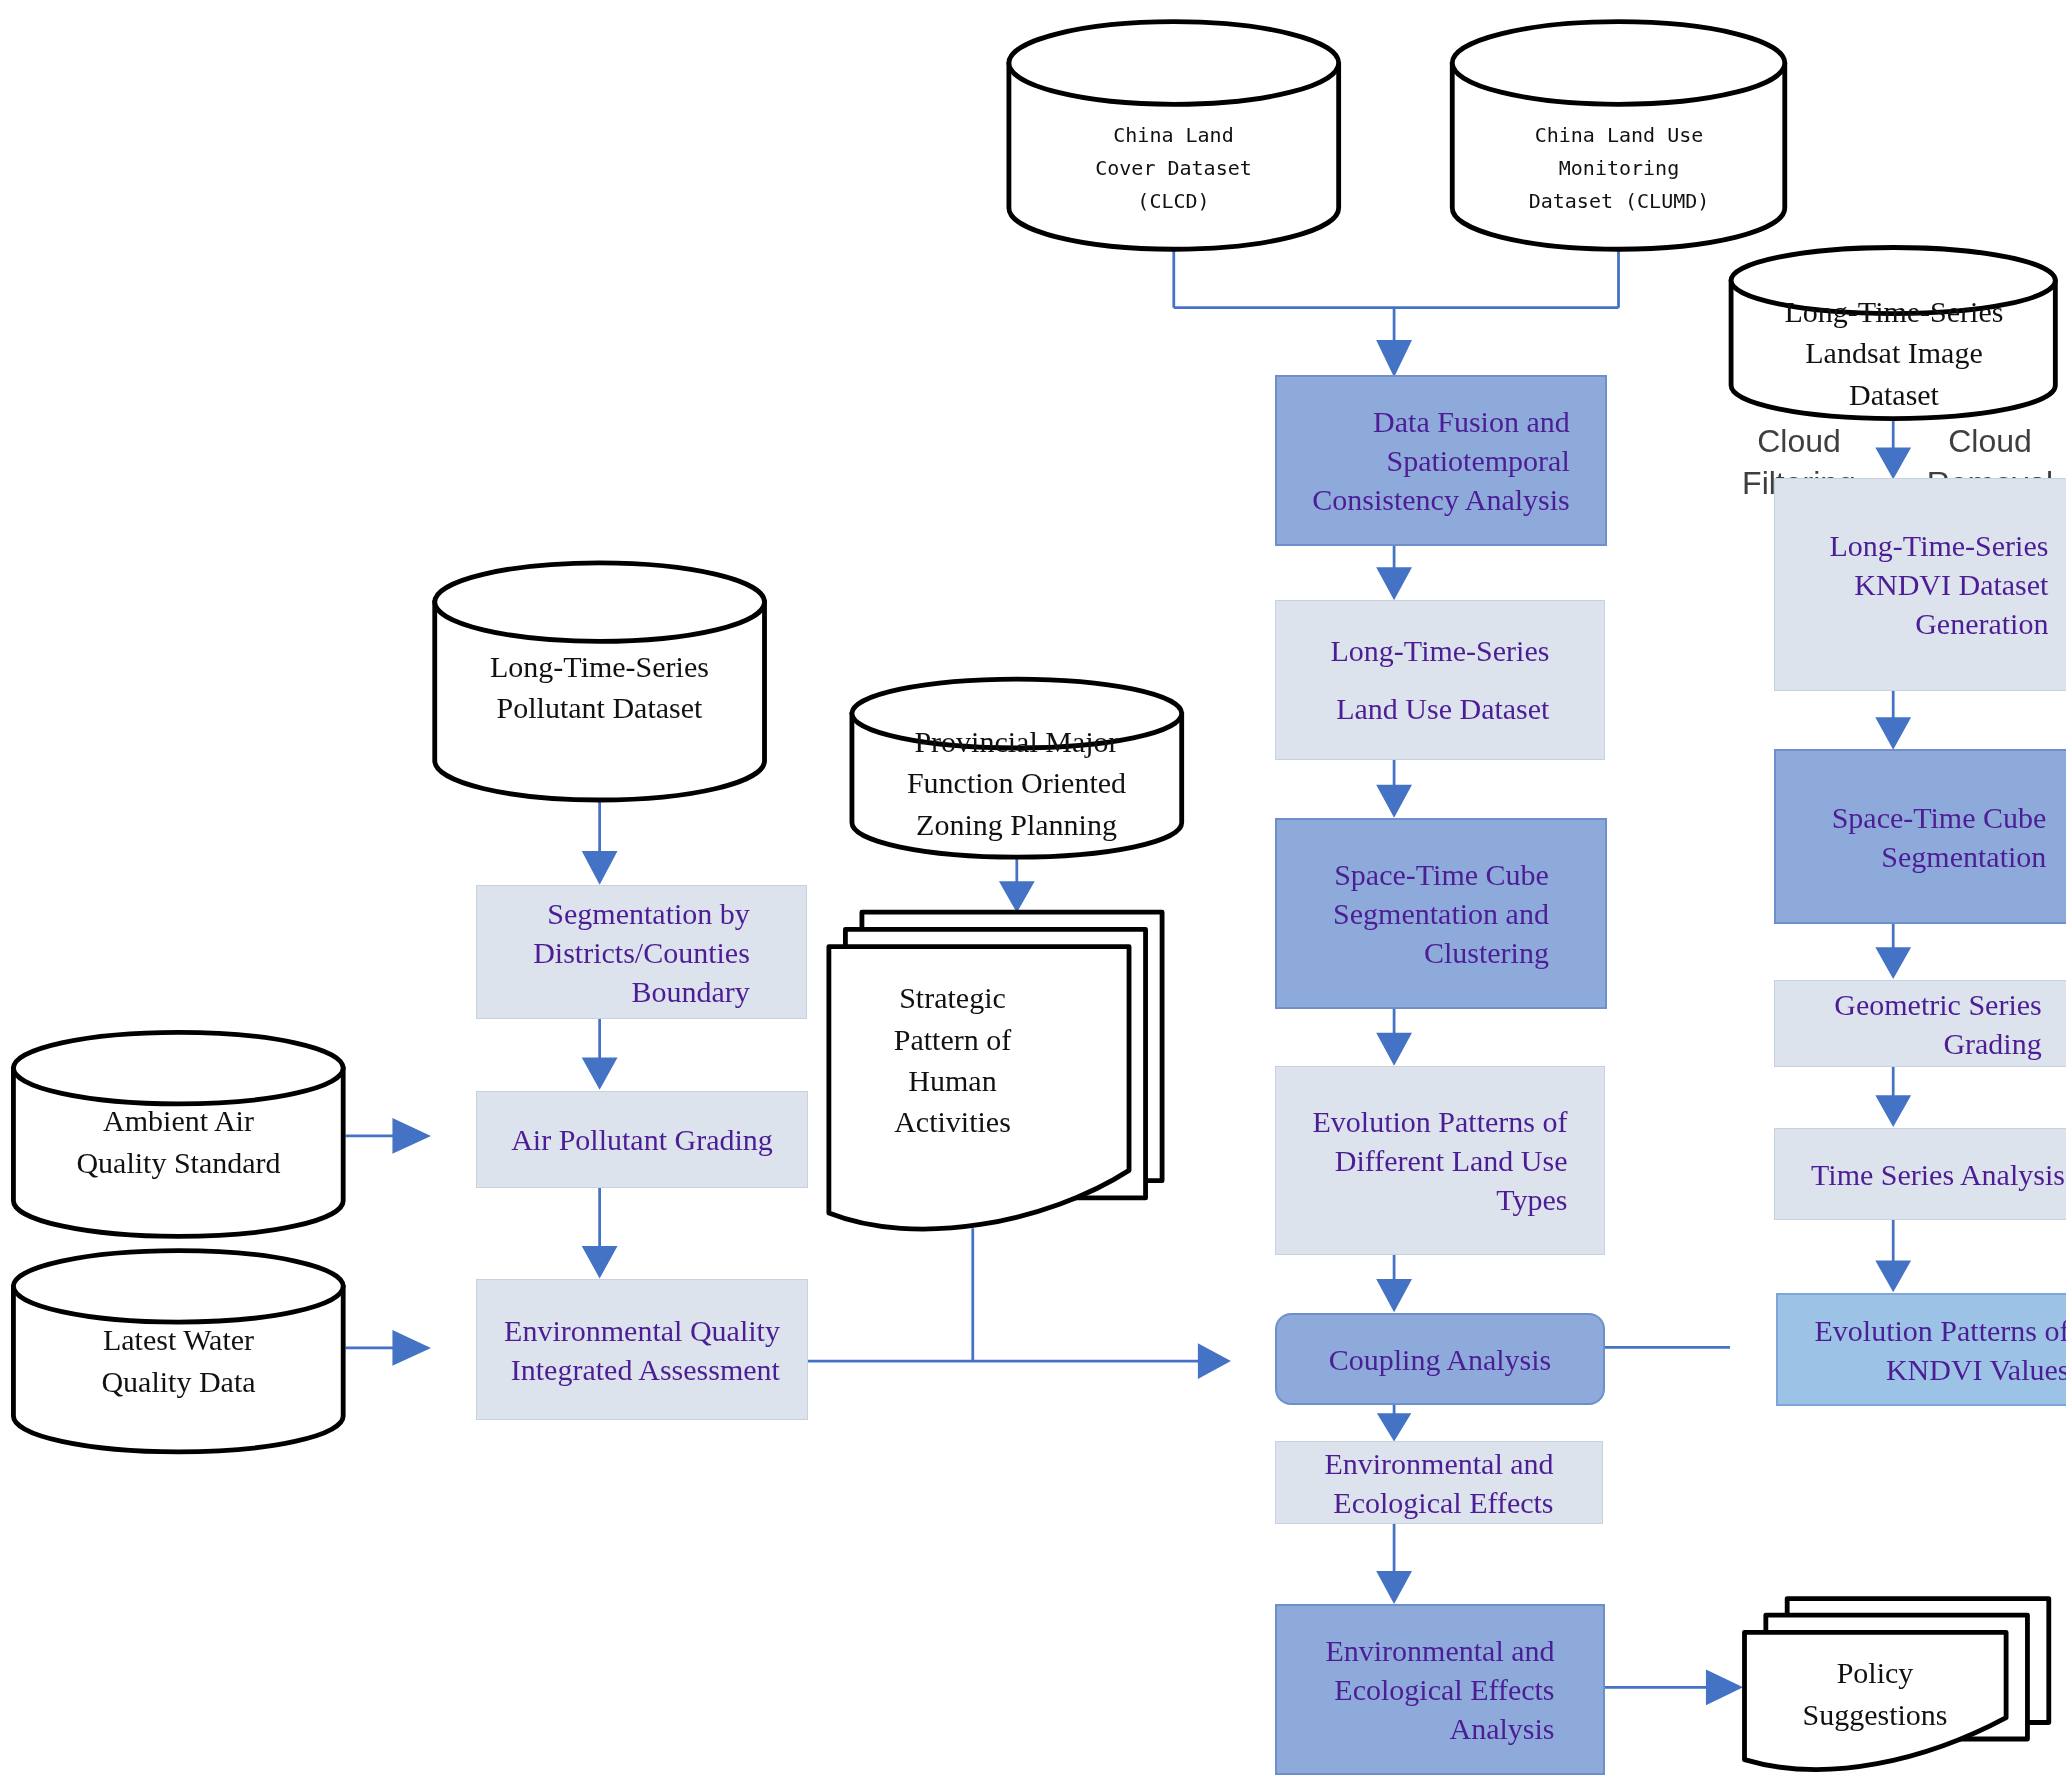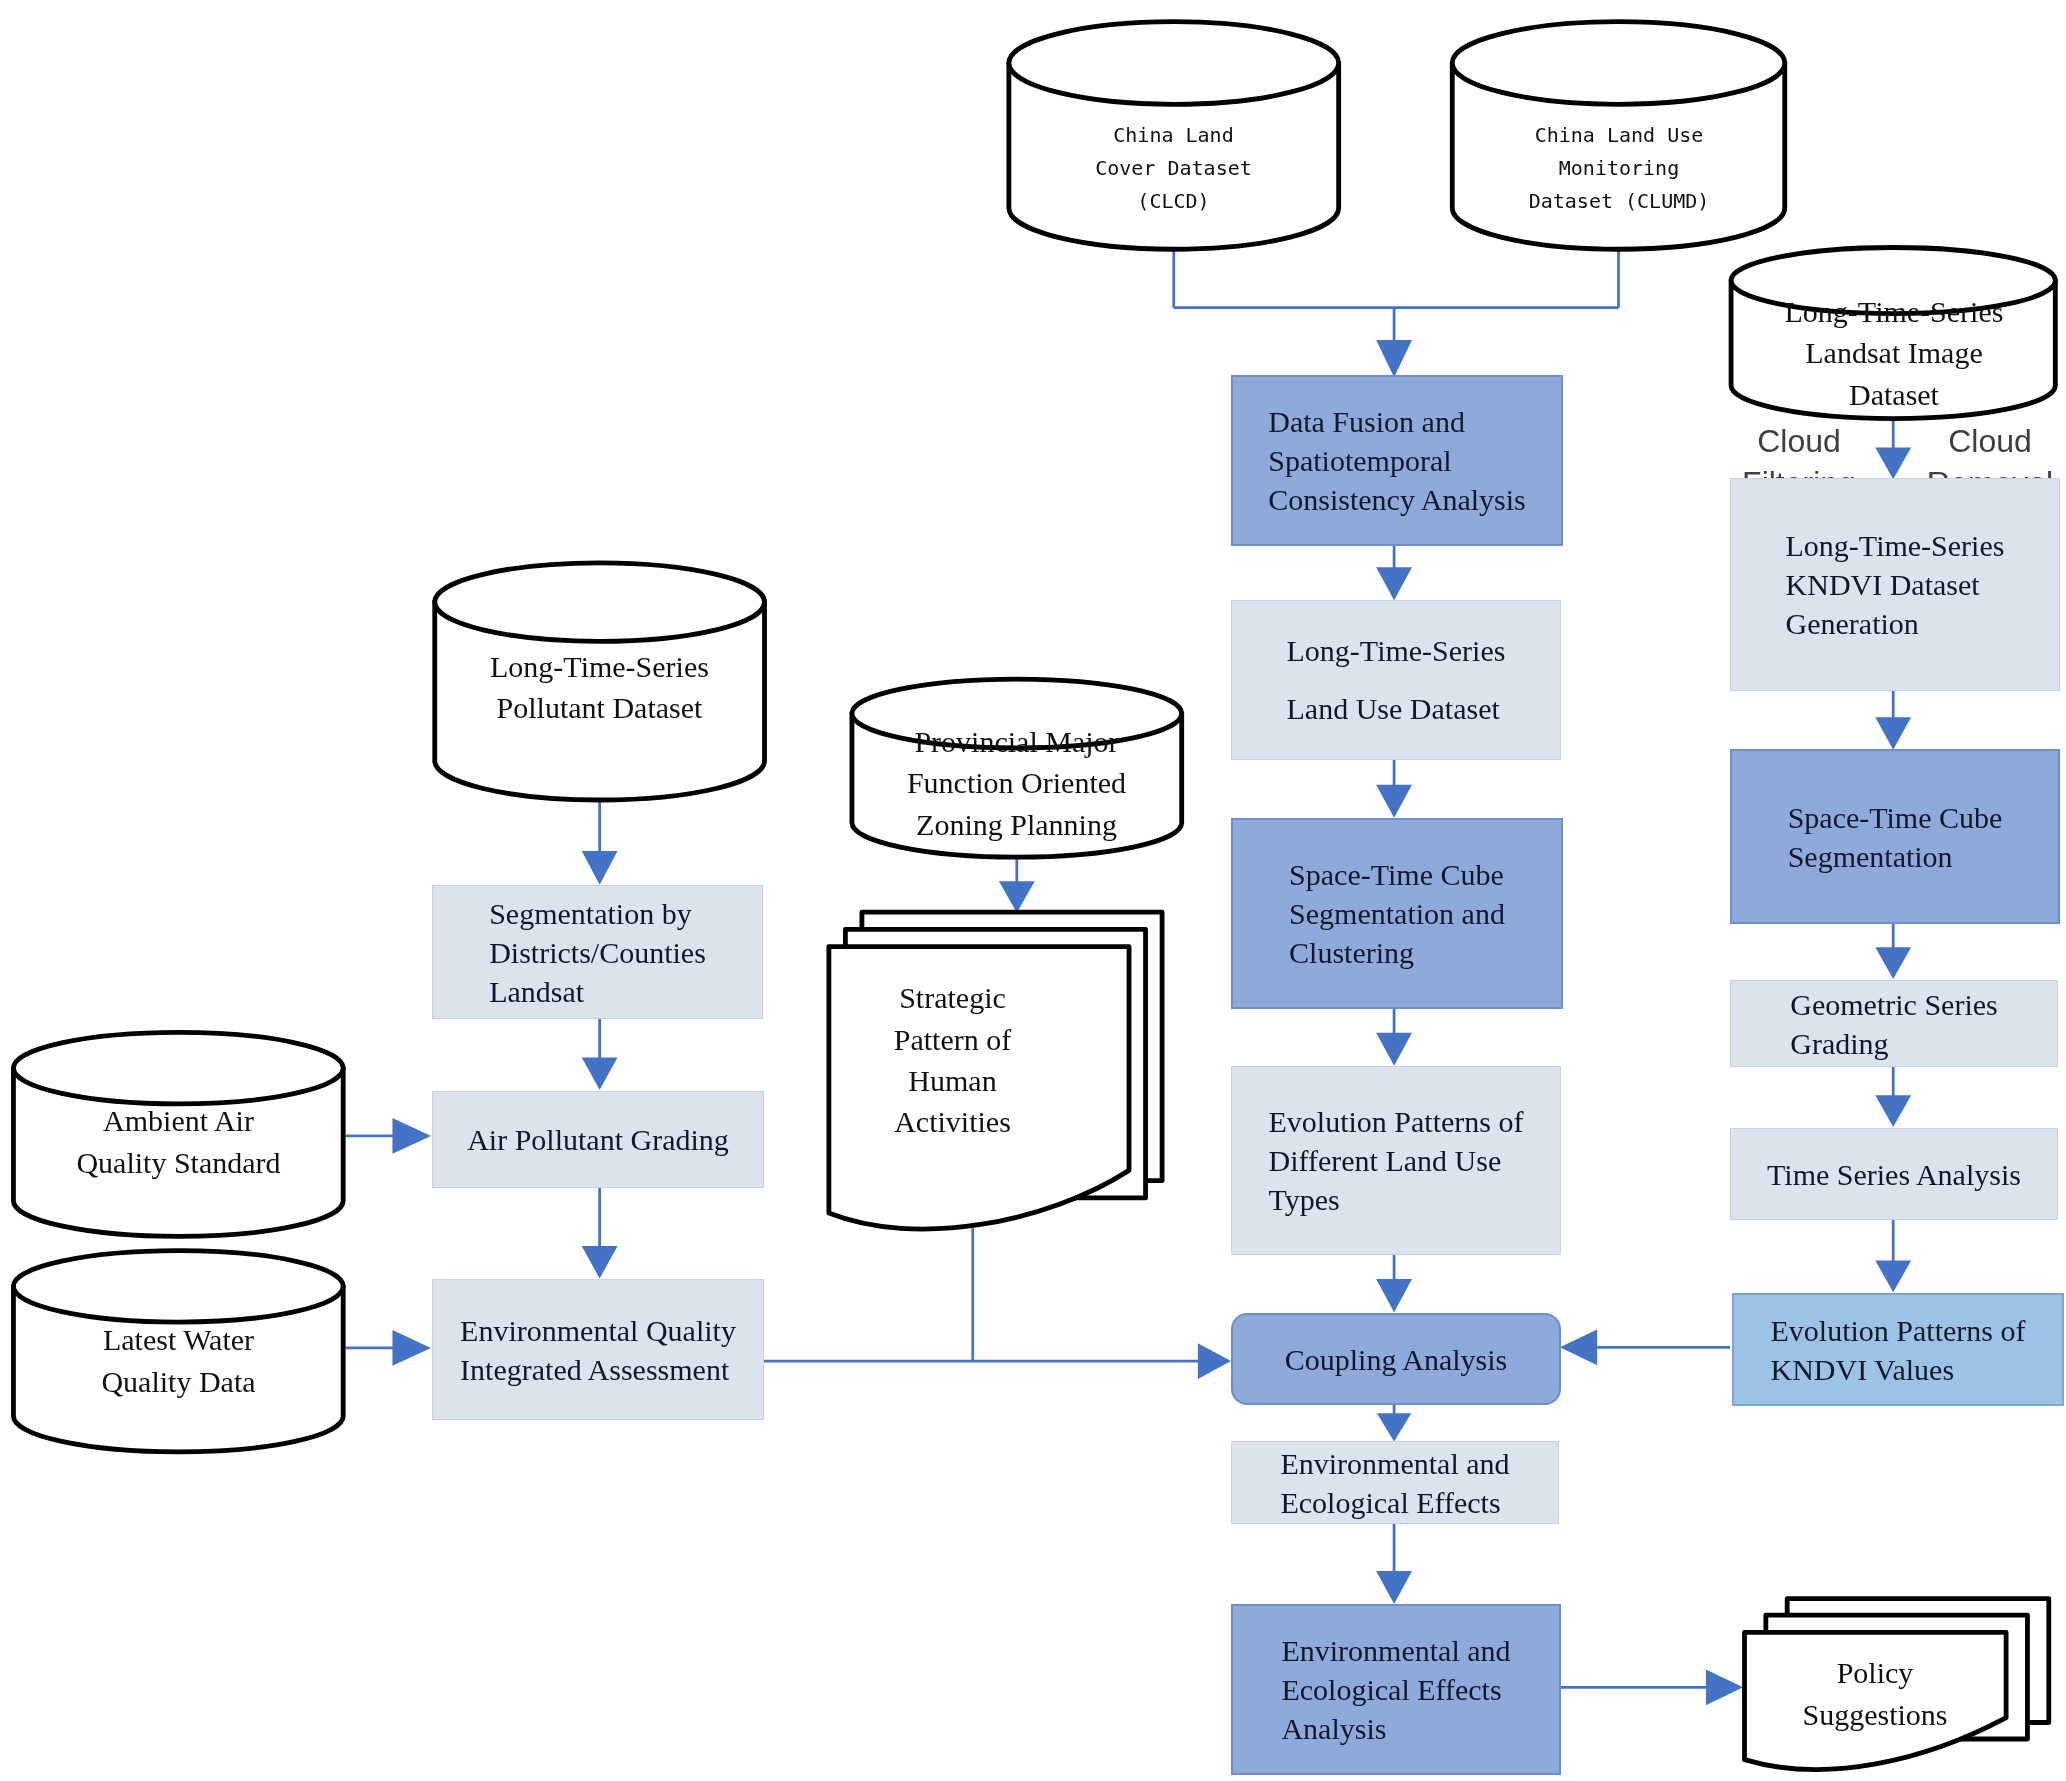--- a/index.html
+++ b/index.html
@@ -10,26 +10,27 @@
     background:#ffffff;
     font-family:"Liberation Serif", serif;
     overflow:hidden;
   }
   #shapes{position:absolute;left:0;top:0;}
   .box{
     position:absolute;
     display:flex;
     align-items:center;
     justify-content:center;
-    text-align:left;
+    text-align:right;
     white-space:pre-line;
-    color:#0f172a;
+    color:#4c1d95;
     font-size:30px;
     line-height:1.30;
     font-family:"Liberation Serif", serif;
+    margin-left:44px;
   }
   .box.blue{background:#8eaadb;border:2.1px solid rgba(70,110,180,0.45);}
   .box.gray{background:#dce3ec;border:1.4px solid rgba(160,175,200,0.35);}
   .box.lightblue{background:#9cc3e6;border:2.1px solid rgba(70,110,180,0.35);}
   .box.spread{line-height:1.95;}
   .shape-label{
     position:absolute;
     display:flex;
     align-items:center;
     justify-content:center;
@@ -236,21 +237,21 @@
 
   <div class="box gray" style="left:1231px;top:1441px;width:326px;height:81px;">Environmental and
 Ecological Effects</div>
 
   <div class="box blue" style="left:1231px;top:1604px;width:326px;height:167px;">Environmental and
 Ecological Effects
 Analysis</div>
 
   <div class="box gray" style="left:432px;top:885px;width:329px;height:132px;">Segmentation by
 Districts/Counties
-Landsat</div>
+Boundary</div>
 
   <div class="box gray" style="left:432px;top:1091px;width:330px;height:95px;">Air Pollutant Grading</div>
 
   <div class="box gray" style="left:432px;top:1279px;width:330px;height:139px;">Environmental Quality
 Integrated Assessment</div>
 
   <div class="box gray" style="left:1730px;top:478px;width:328px;height:211px;">Long-Time-Series
 KNDVI Dataset
 Generation</div>
 

